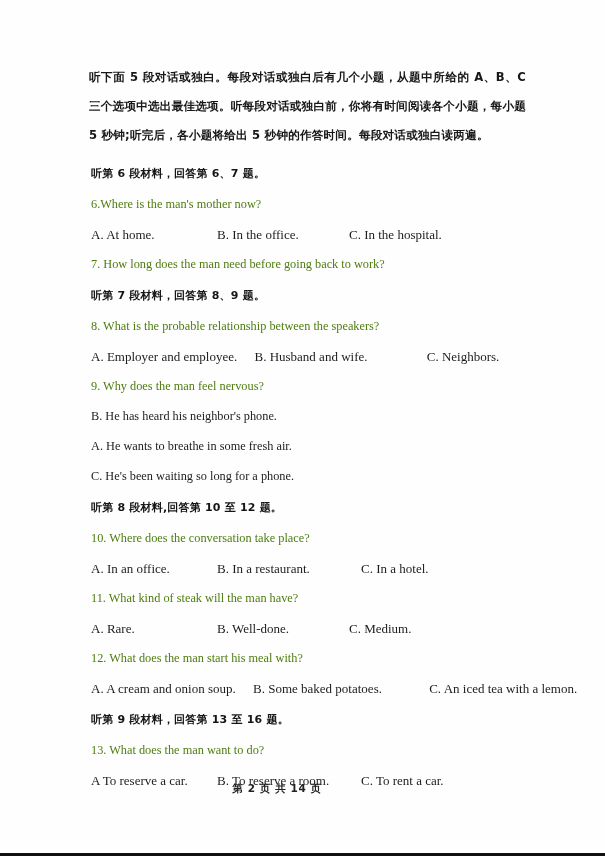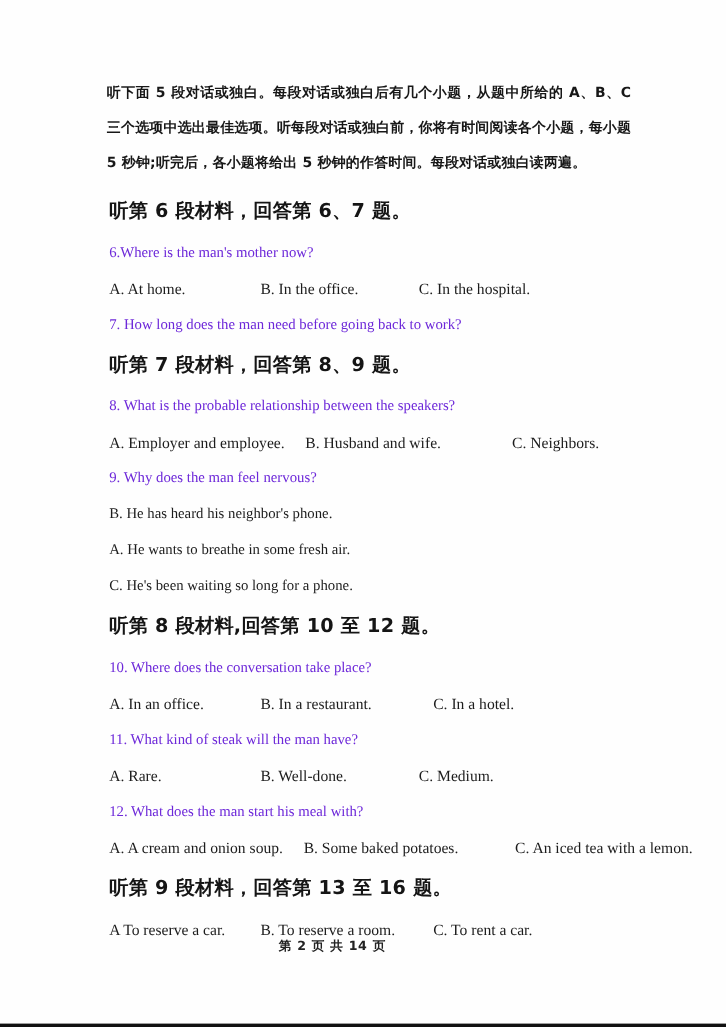--- a/index.html
+++ b/index.html
@@ -45,34 +45,34 @@
     line-height: 29px;
     text-align: justify;
     text-justify: inter-character;
     letter-spacing: 0.2px;
     margin: 0 0 7px 0;
   }
 
   
   .section-head {
     font-family: "DejaVu Sans", "Liberation Sans", sans-serif;
-    font-size: 16px;
+    font-size: 11px;
     font-weight: 700;
     color: #151515;
     letter-spacing: 0.2px;
     margin: 0;
     padding: 9px 0 8px 2px;
     white-space: nowrap;
   }
 
   
   .question {
     font-family: "Liberation Serif", "DejaVu Serif", serif;
     font-size: 12.3px;
-    color: #6d28d9;
+    color: #4d7c0f;
     margin: 0;
     padding: 8px 0 7px 2px;
     white-space: nowrap;
   }
 
   
   .options {
     position: relative;
     font-family: "Liberation Serif", "DejaVu Serif", serif;
     font-size: 13px;
@@ -177,20 +177,21 @@
 
     <p class="question">12. What does the man start his meal with?</p>
     <div class="options flow wide">
       <span class="opt a">A. A cream and onion soup.</span>
       <span class="opt b">B. Some baked potatoes.</span>
       <span class="opt c">C. An iced tea with a lemon.</span>
     </div>
 
     <p class="section-head">听第 9 段材料，回答第 13 至 16 题。</p>
 
+    <p class="question">13. What does the man want to do?</p>
     <div class="options cols">
       <span class="opt a">A To reserve a car.</span>
       <span class="opt b">B. To reserve a room.</span>
       <span class="opt c indent">C. To rent a car.</span>
     </div>
 
     <div class="options cols">
       
       
       

